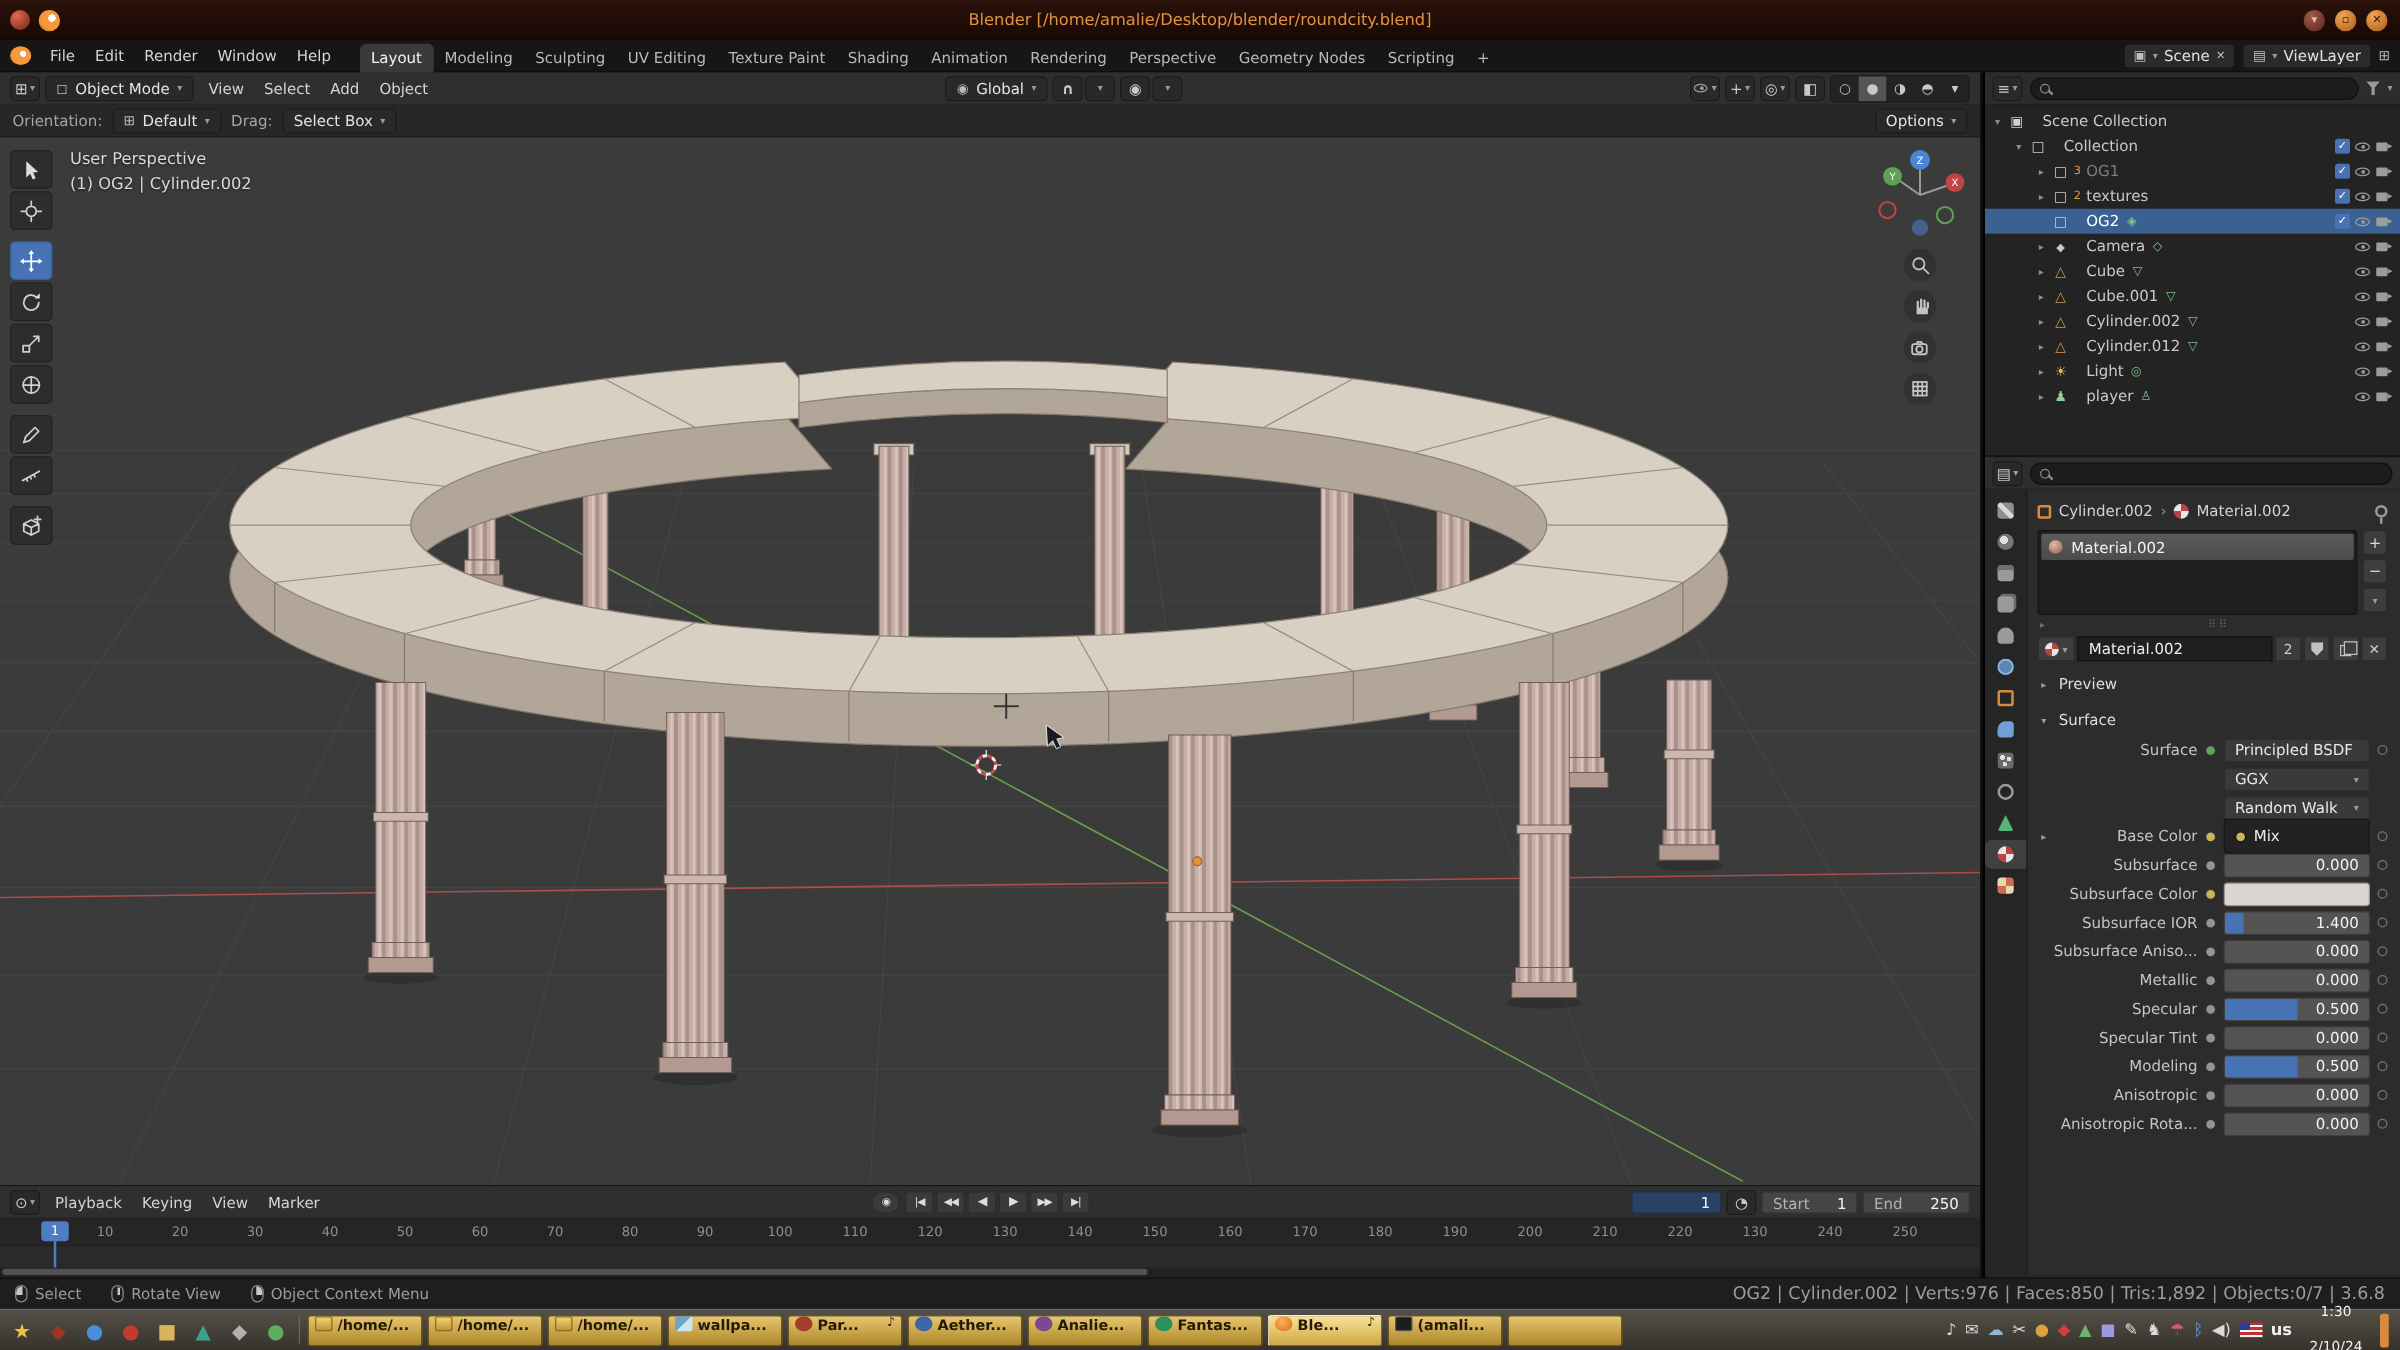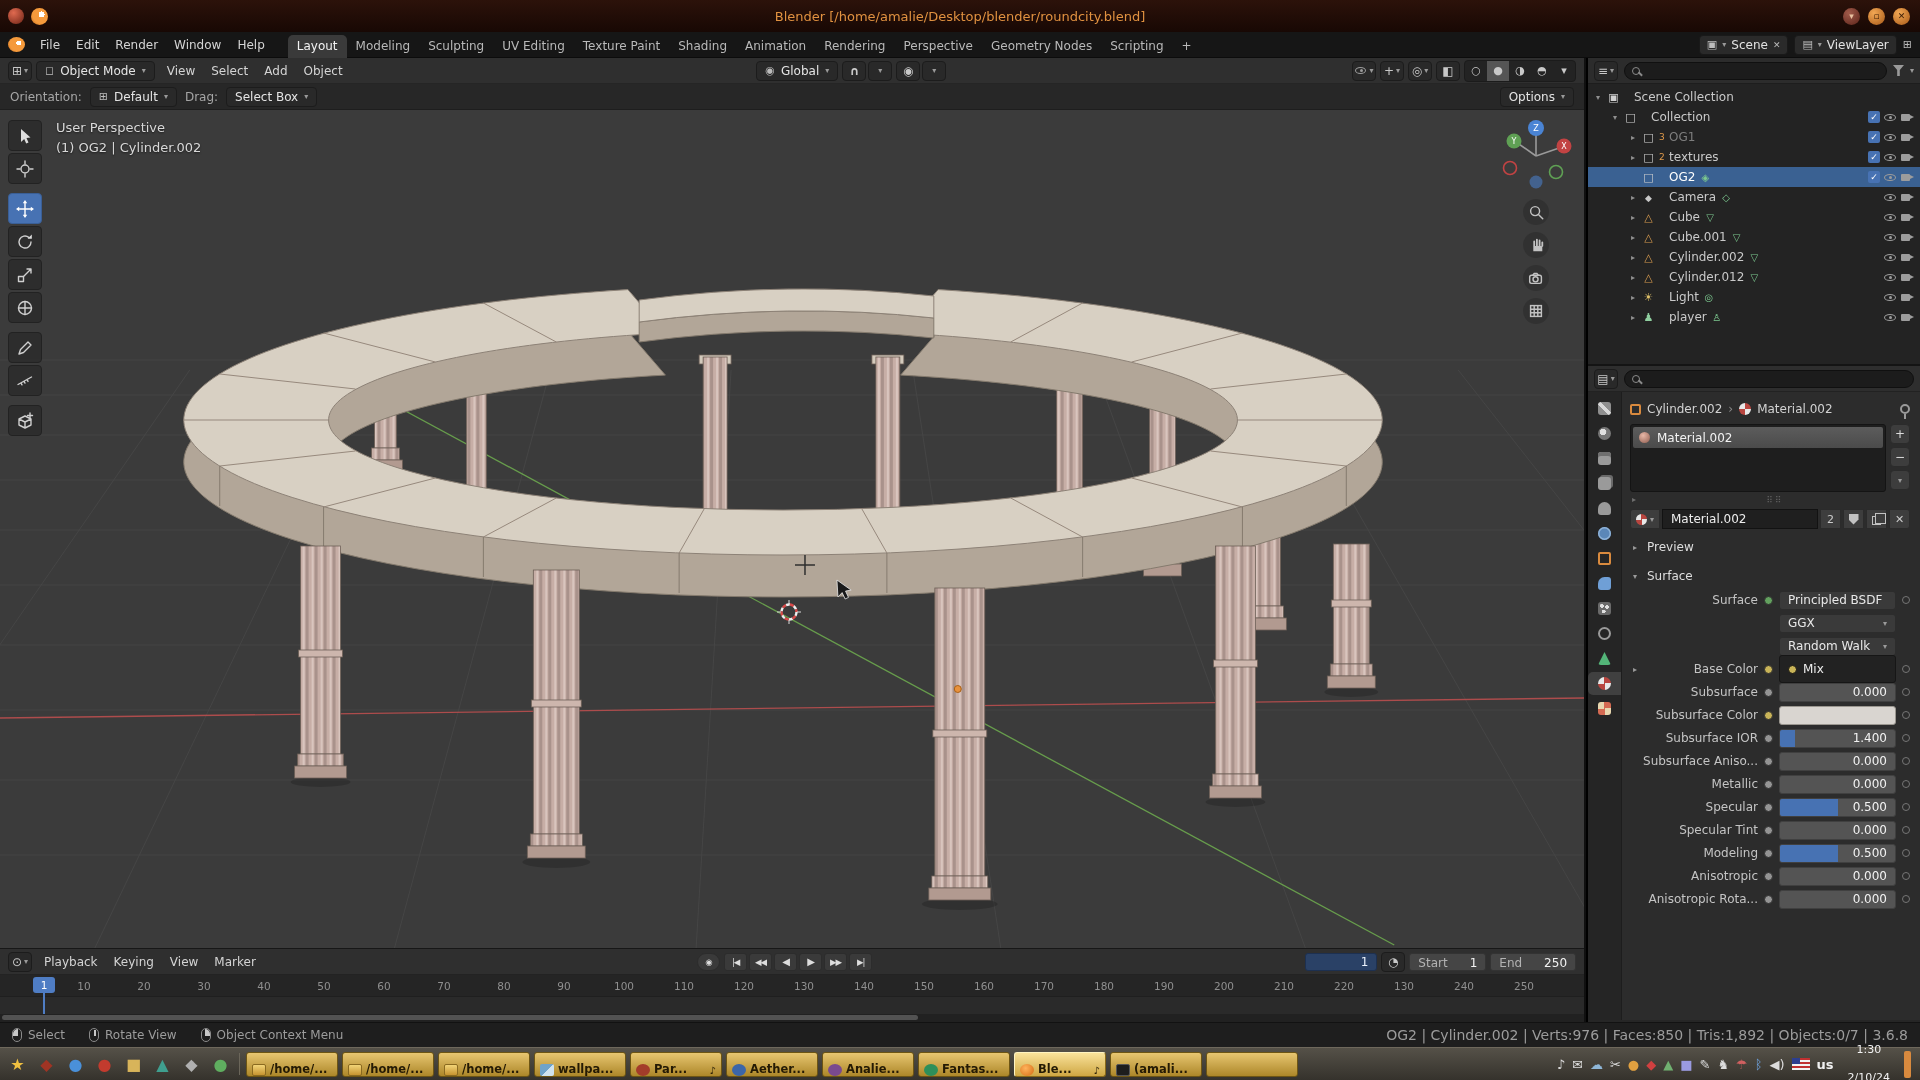--- a/index.html
+++ b/index.html
@@ -180,21 +180,21 @@
 .hint{display:flex;align-items:center;gap:6px;margin-right:24px}
 .mico{width:10px;height:14px;border:1px solid #8a8a8a;border-radius:5px;position:relative;flex:none}
 .mico i{position:absolute;background:#c8c8c8}
 .m-left i{left:0;top:0;width:4.5px;height:6.5px;border-radius:5px 0 0 0}
 .m-mid i{left:3.5px;top:1px;width:2.5px;height:6px}
 .m-right i{right:0;top:0;width:4.5px;height:6.5px;border-radius:0 5px 0 0}
 .stats{margin-left:auto;font-size:14px;color:#9c9c9c}
 
 .taskbar{position:absolute;left:0;top:1047px;width:1920px;height:33px;background:linear-gradient(#555148,#35322c);border-top:1px solid #6e685c;display:flex;align-items:center;padding:0 5px;gap:4px}
 .launch{width:25px;height:25px;display:flex;align-items:center;justify-content:center;font-size:16px}
-.wbtn{height:25px;width:92px;background:linear-gradient(#e7c671,#ad8729);border:1px solid #6d5514;border-radius:3px;display:flex;align-items:flex-end;gap:4px;padding:0 5px;color:#241a04;font-weight:bold;font-size:11.5px;overflow:hidden;white-space:nowrap;flex:none}
+.wbtn{height:25px;width:92px;background:linear-gradient(#e7c671,#ad8729);border:1px solid #6d5514;border-radius:3px;display:flex;align-items:flex-start;gap:4px;padding:0 5px;color:#241a04;font-weight:bold;font-size:11.5px;overflow:hidden;white-space:nowrap;flex:none}
 .wbtn.active{background:linear-gradient(#f9e29a,#cfa743);border-color:#fff3c0 #8a6a1a #8a6a1a #fff3c0}
 .wicon{width:14px;height:12px;flex:none;border-radius:2px}
 .wicon.ic-folder{background:linear-gradient(#f2d478,#c69430);border:1px solid #8a6a20}
 .wicon.ic-image{background:linear-gradient(135deg,#6fa3c9 50%,#cfe3ef 50%)}
 .wicon.ic-app{background:#a33c2a;border-radius:50%}
 .wicon.ic-app2{background:#3c66a8;border-radius:50%}
 .wicon.ic-app3{background:#7a4a8f;border-radius:50%}
 .wicon.ic-app4{background:#2e8f5a;border-radius:50%}
 .wicon.ic-blender{background:radial-gradient(circle at 40% 35%,#ffb35c,#d46b12);border-radius:50%}
 .wicon.ic-terminal{background:#1d1d1d;border:1px solid #555}

